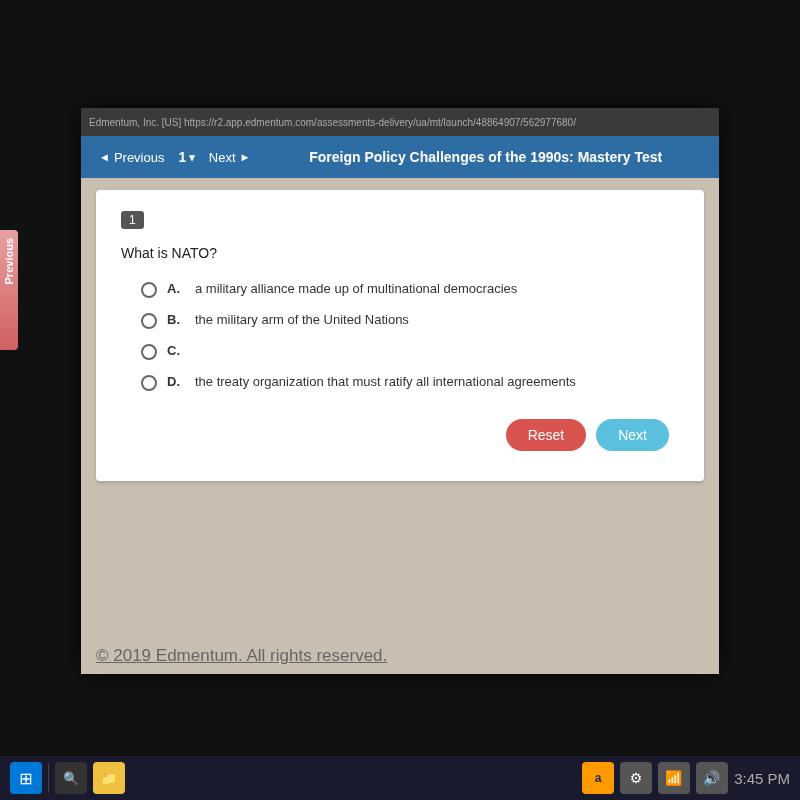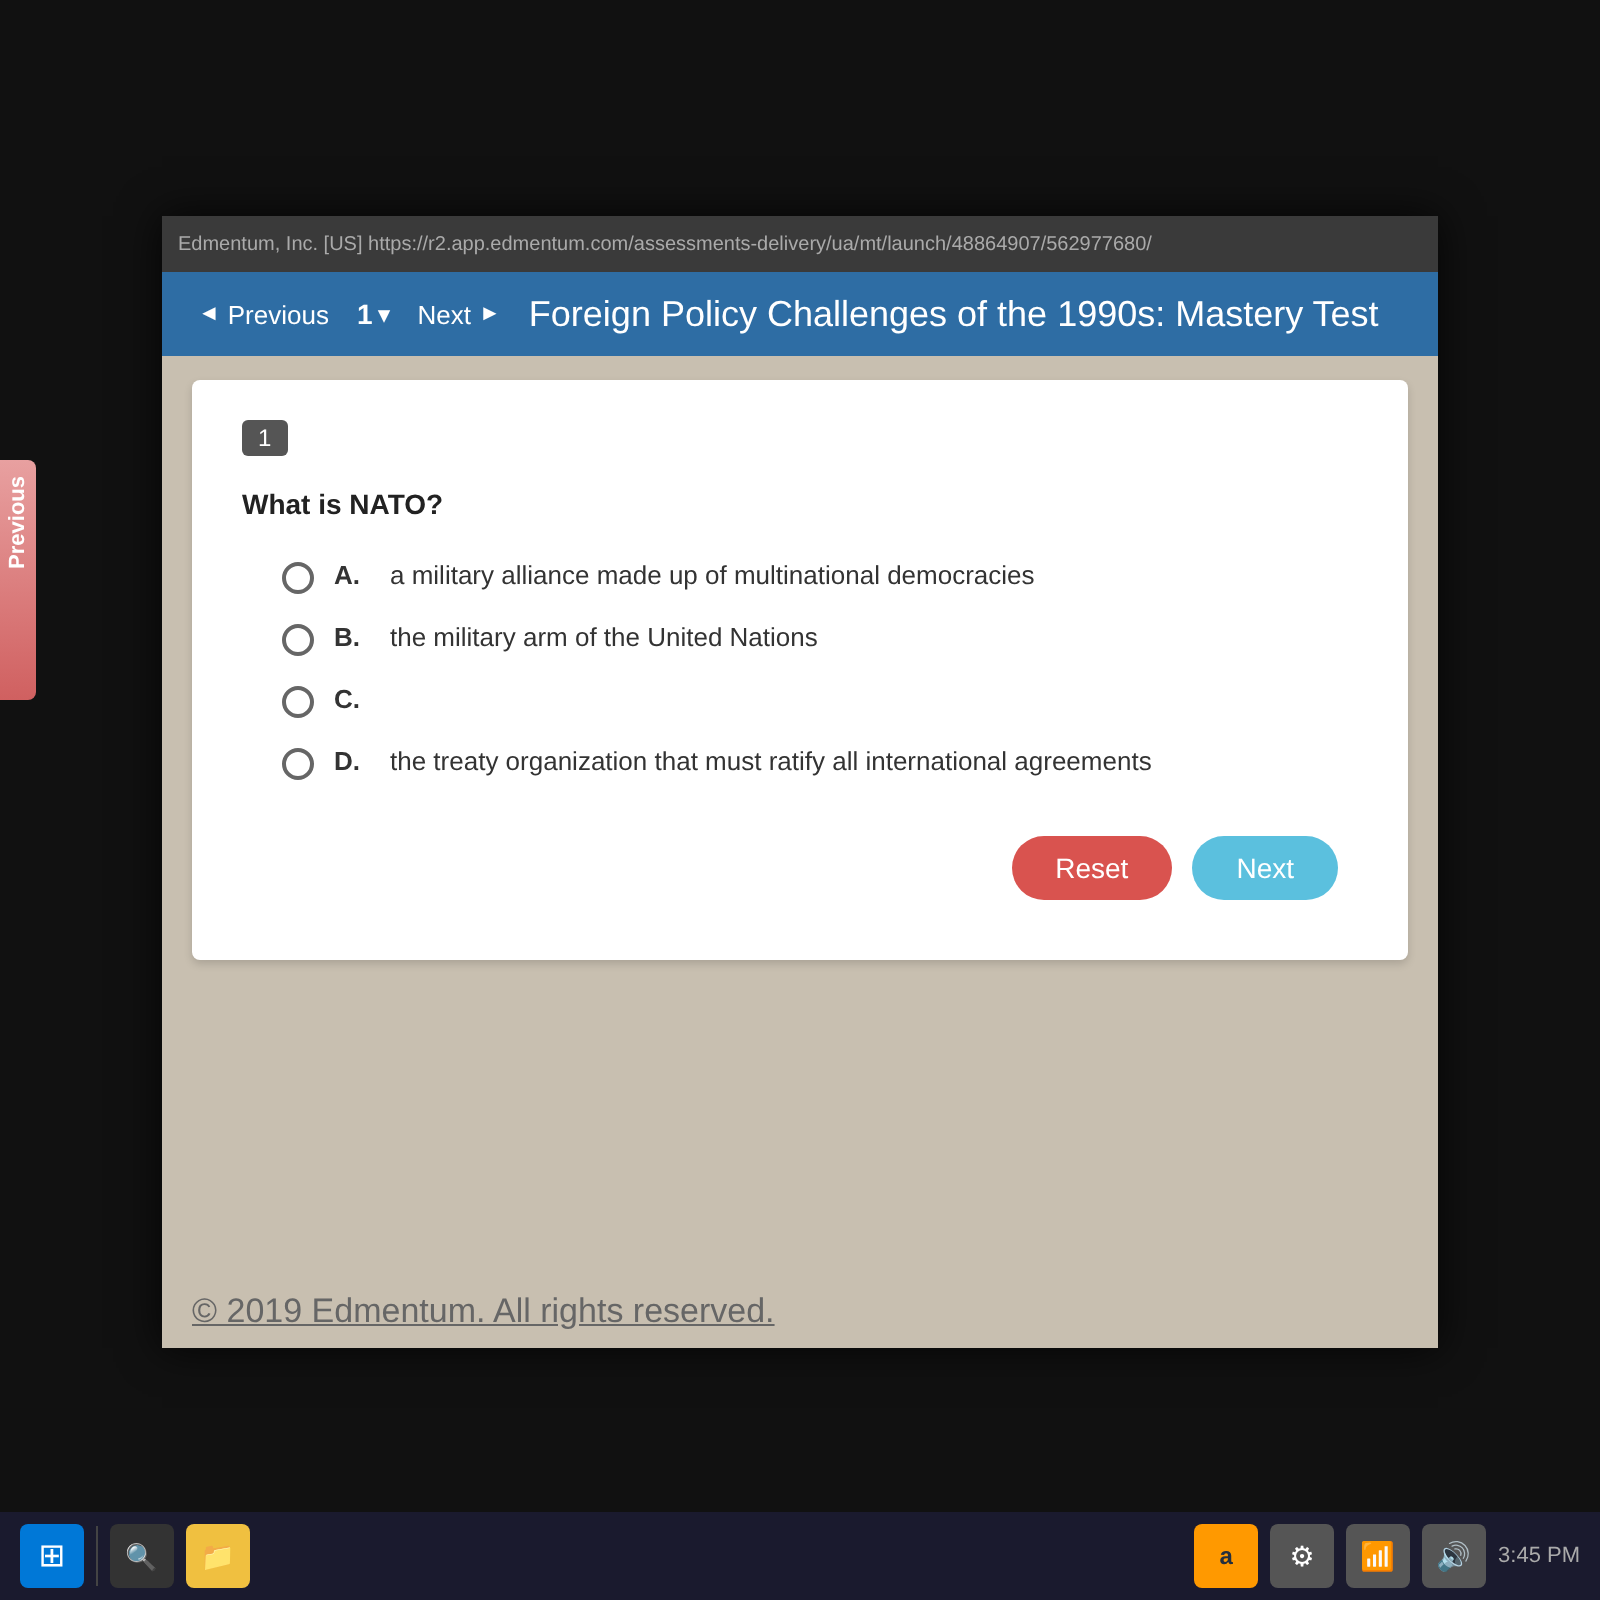--- a/index.html
+++ b/index.html
@@ -65,23 +65,24 @@
       align-items: center;
       gap: 3px;
       color: white;
       font-size: 14px;
       font-weight: bold;
       cursor: pointer;
     }
 
     .nav-title {
       flex: 1;
-      color: white;
-      font-size: 18px;
-      font-weight: normal;
+      text-align: center;
+      color: white;
+      font-size: 14px;
+      font-weight: bold;
     }
 
     
     .main-content {
       width: 100%;
       background: #c8bfb0;
       padding: 12px 15px 20px 15px;
       min-height: 460px;
     }
 
@@ -105,21 +106,21 @@
 
     .instruction-text {
       font-size: 14px;
       color: #333;
       margin-bottom: 12px;
     }
 
     .question-text {
       font-size: 14px;
       color: #222;
-      font-weight: bold;
+      font-weight: normal;
       margin-bottom: 20px;
     }
 
     
     .answer-options {
       display: flex;
       flex-direction: column;
       gap: 14px;
       margin-left: 20px;
     }
@@ -318,16 +319,16 @@
   <div style="position:absolute;bottom:0;width:800px;height:44px;background:#1a1a2e;display:flex;align-items:center;padding:0 10px;gap:6px;">
     <div class="taskbar-icon" style="background:#0078d7;font-size:16px;">⊞</div>
     <div style="width:1px;height:30px;background:#444;"></div>
     <div class="taskbar-icon" style="background:#333;font-size:13px;">🔍</div>
     <div class="taskbar-icon" style="background:#f0c040;color:#333;font-size:14px;">📁</div>
     <div style="flex:1;"></div>
     <div class="taskbar-icon amazon" style="font-size:12px;font-weight:bold;background:#ff9900;color:#232f3e;">a</div>
     <div class="taskbar-icon" style="background:#555;font-size:14px;">⚙</div>
     <div class="taskbar-icon" style="background:#555;font-size:14px;">📶</div>
     <div class="taskbar-icon" style="background:#555;font-size:14px;">🔊</div>
-    <div style="color:#aaa;font-size:11px;text-align:center;">3:45 PM</div>
+    <div style="color:#aaa;font-size:15px;text-align:center;">3:45 PM</div>
   </div>
 
 </div>
 
 </body></html>

